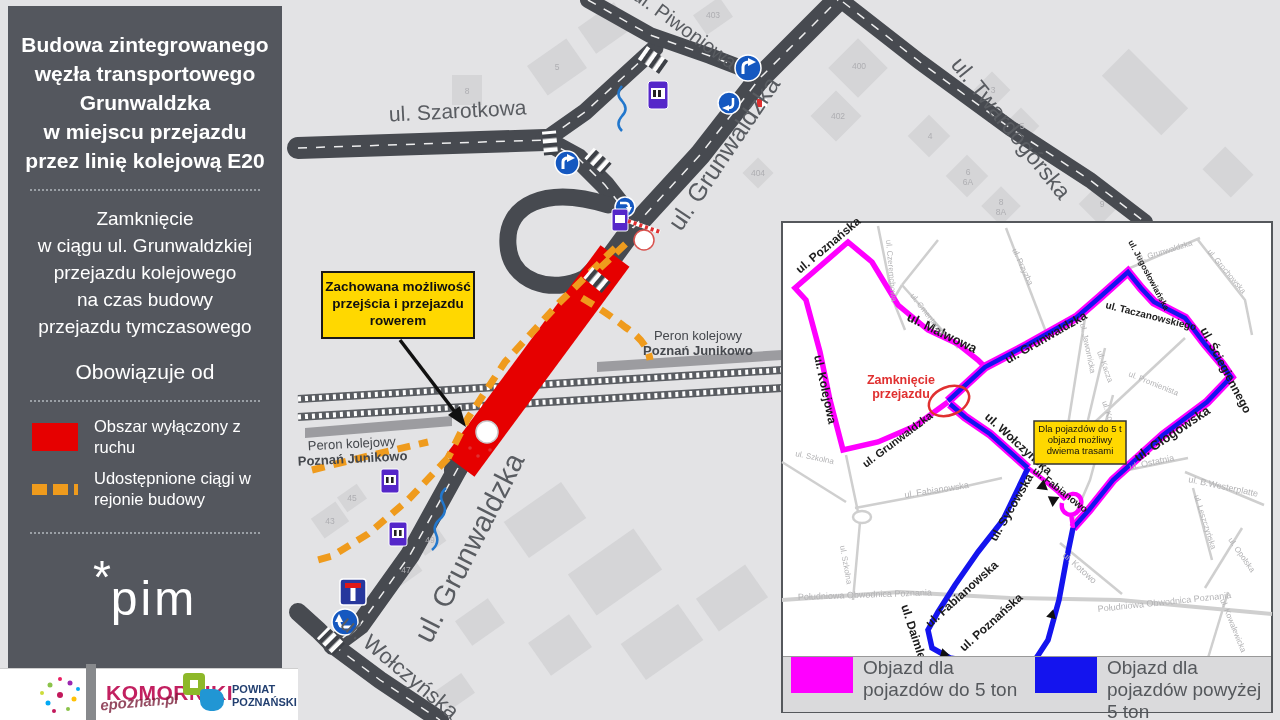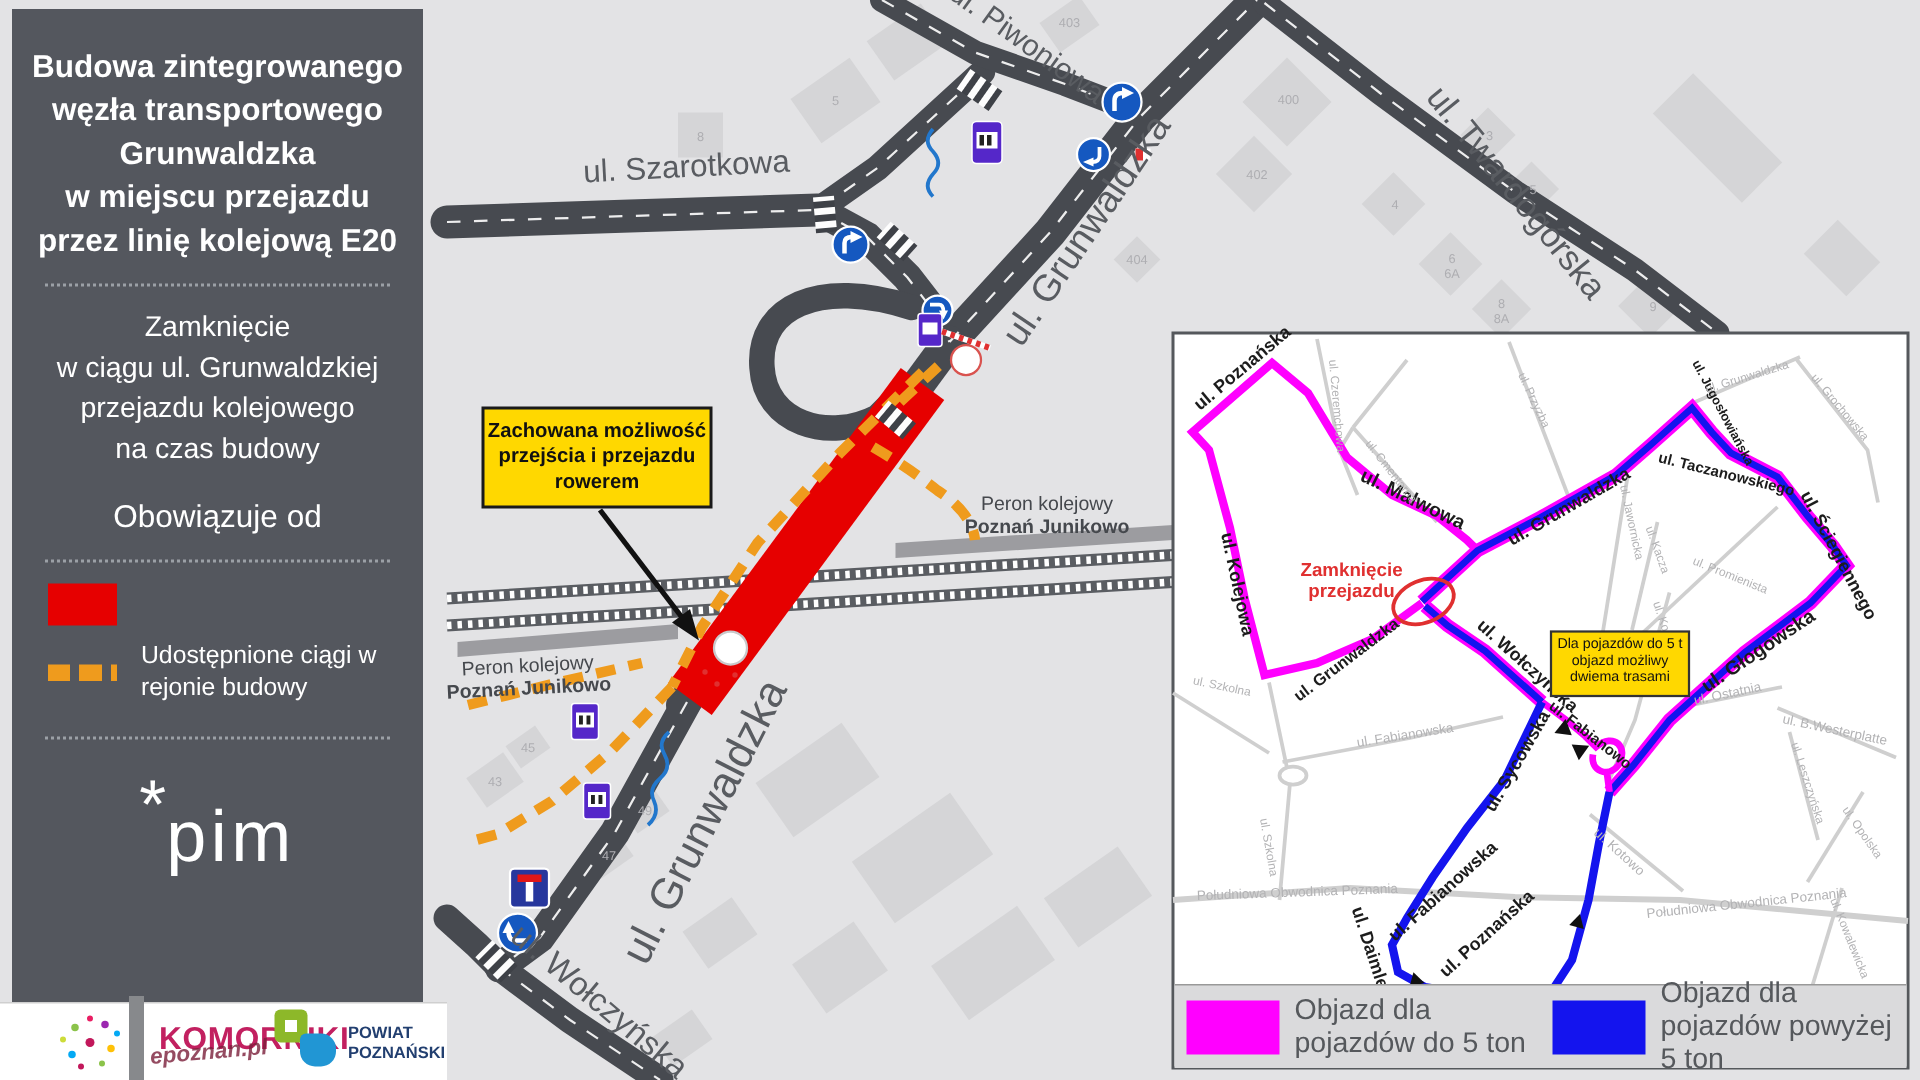--- a/index.html
+++ b/index.html
@@ -21,21 +21,21 @@
   
   #footer{position:absolute;left:0;top:668px;width:298px;height:52px;background:#fff;z-index:6;border-top:1px solid #cfcfcf;}
   #graybar{position:absolute;left:86px;top:-5px;width:10px;height:57px;background:#87898c;}
   #komorniki{position:absolute;left:106px;top:12px;font-size:21px;font-weight:bold;color:#c22060;letter-spacing:.5px;}
   #watermark{position:absolute;left:100px;top:24px;font-size:15px;font-style:italic;font-weight:bold;color:rgba(122,30,58,.8);transform:rotate(-5deg);}
   #powiat-green{position:absolute;left:183px;top:4px;width:22px;height:22px;background:#8db829;border-radius:4px;}
   #powiat-green::after{content:"";position:absolute;left:7px;top:7px;width:8px;height:8px;background:#fff;}
   #powiat-blue{position:absolute;left:200px;top:20px;width:24px;height:22px;background:#2196d4;border-radius:4px 10px 10px 10px;}
   #powiat-text{position:absolute;left:232px;top:14px;font-size:11px;font-weight:bold;color:#223f70;line-height:13px;}
   
-  #insetlegend{position:absolute;left:783px;top:656px;width:488px;height:55px;background:#dadadc;border-top:1px solid #999;z-index:4;display:flex;align-items:center;}
+  #insetlegend{position:absolute;left:783px;top:656px;width:488px;height:55px;background:#dadadc;border-top:1px solid #999;z-index:4;display:flex;}
   .ilg-sw{width:62px;height:36px;flex:0 0 62px;margin-left:8px;}
   .ilg-lab{font-size:19px;color:#55585c;line-height:22px;margin-left:10px;width:165px;}
 </style>
 </head>
 <body>
 
 <div id="stage">
 
 <svg id="mapsvg" width="1280" height="720" viewBox="0 0 1280 720">
   <defs>
@@ -416,27 +416,29 @@
     <div>Grunwaldzka</div>
     <div>w miejscu przejazdu</div>
     <div>przez linię kolejową E20</div>
   </div>
   <div class="divider"></div>
   <div class="closure">
     <div>Zamknięcie</div>
     <div>w ciągu ul. Grunwaldzkiej</div>
     <div>przejazdu kolejowego</div>
     <div>na czas budowy</div>
+    <div>przejazdu tymczasowego</div>
   </div>
   <div class="effective">
     <div>Obowiązuje od</div>
   </div>
   <div class="divider"></div>
   <div class="legendrow">
     <div class="swatch-red"></div>
+    <div class="lab">Obszar wyłączony z ruchu</div>
   </div>
   <div class="legendrow">
     <div class="swatch-orange"></div>
     <div class="lab">Udostępnione ciągi w rejonie budowy</div>
   </div>
   <div class="divider" style="margin-top:22px"></div>
   <div id="pimlogo">
     <span class="star">*</span><span class="word">pim</span>
   </div>
 </div>

